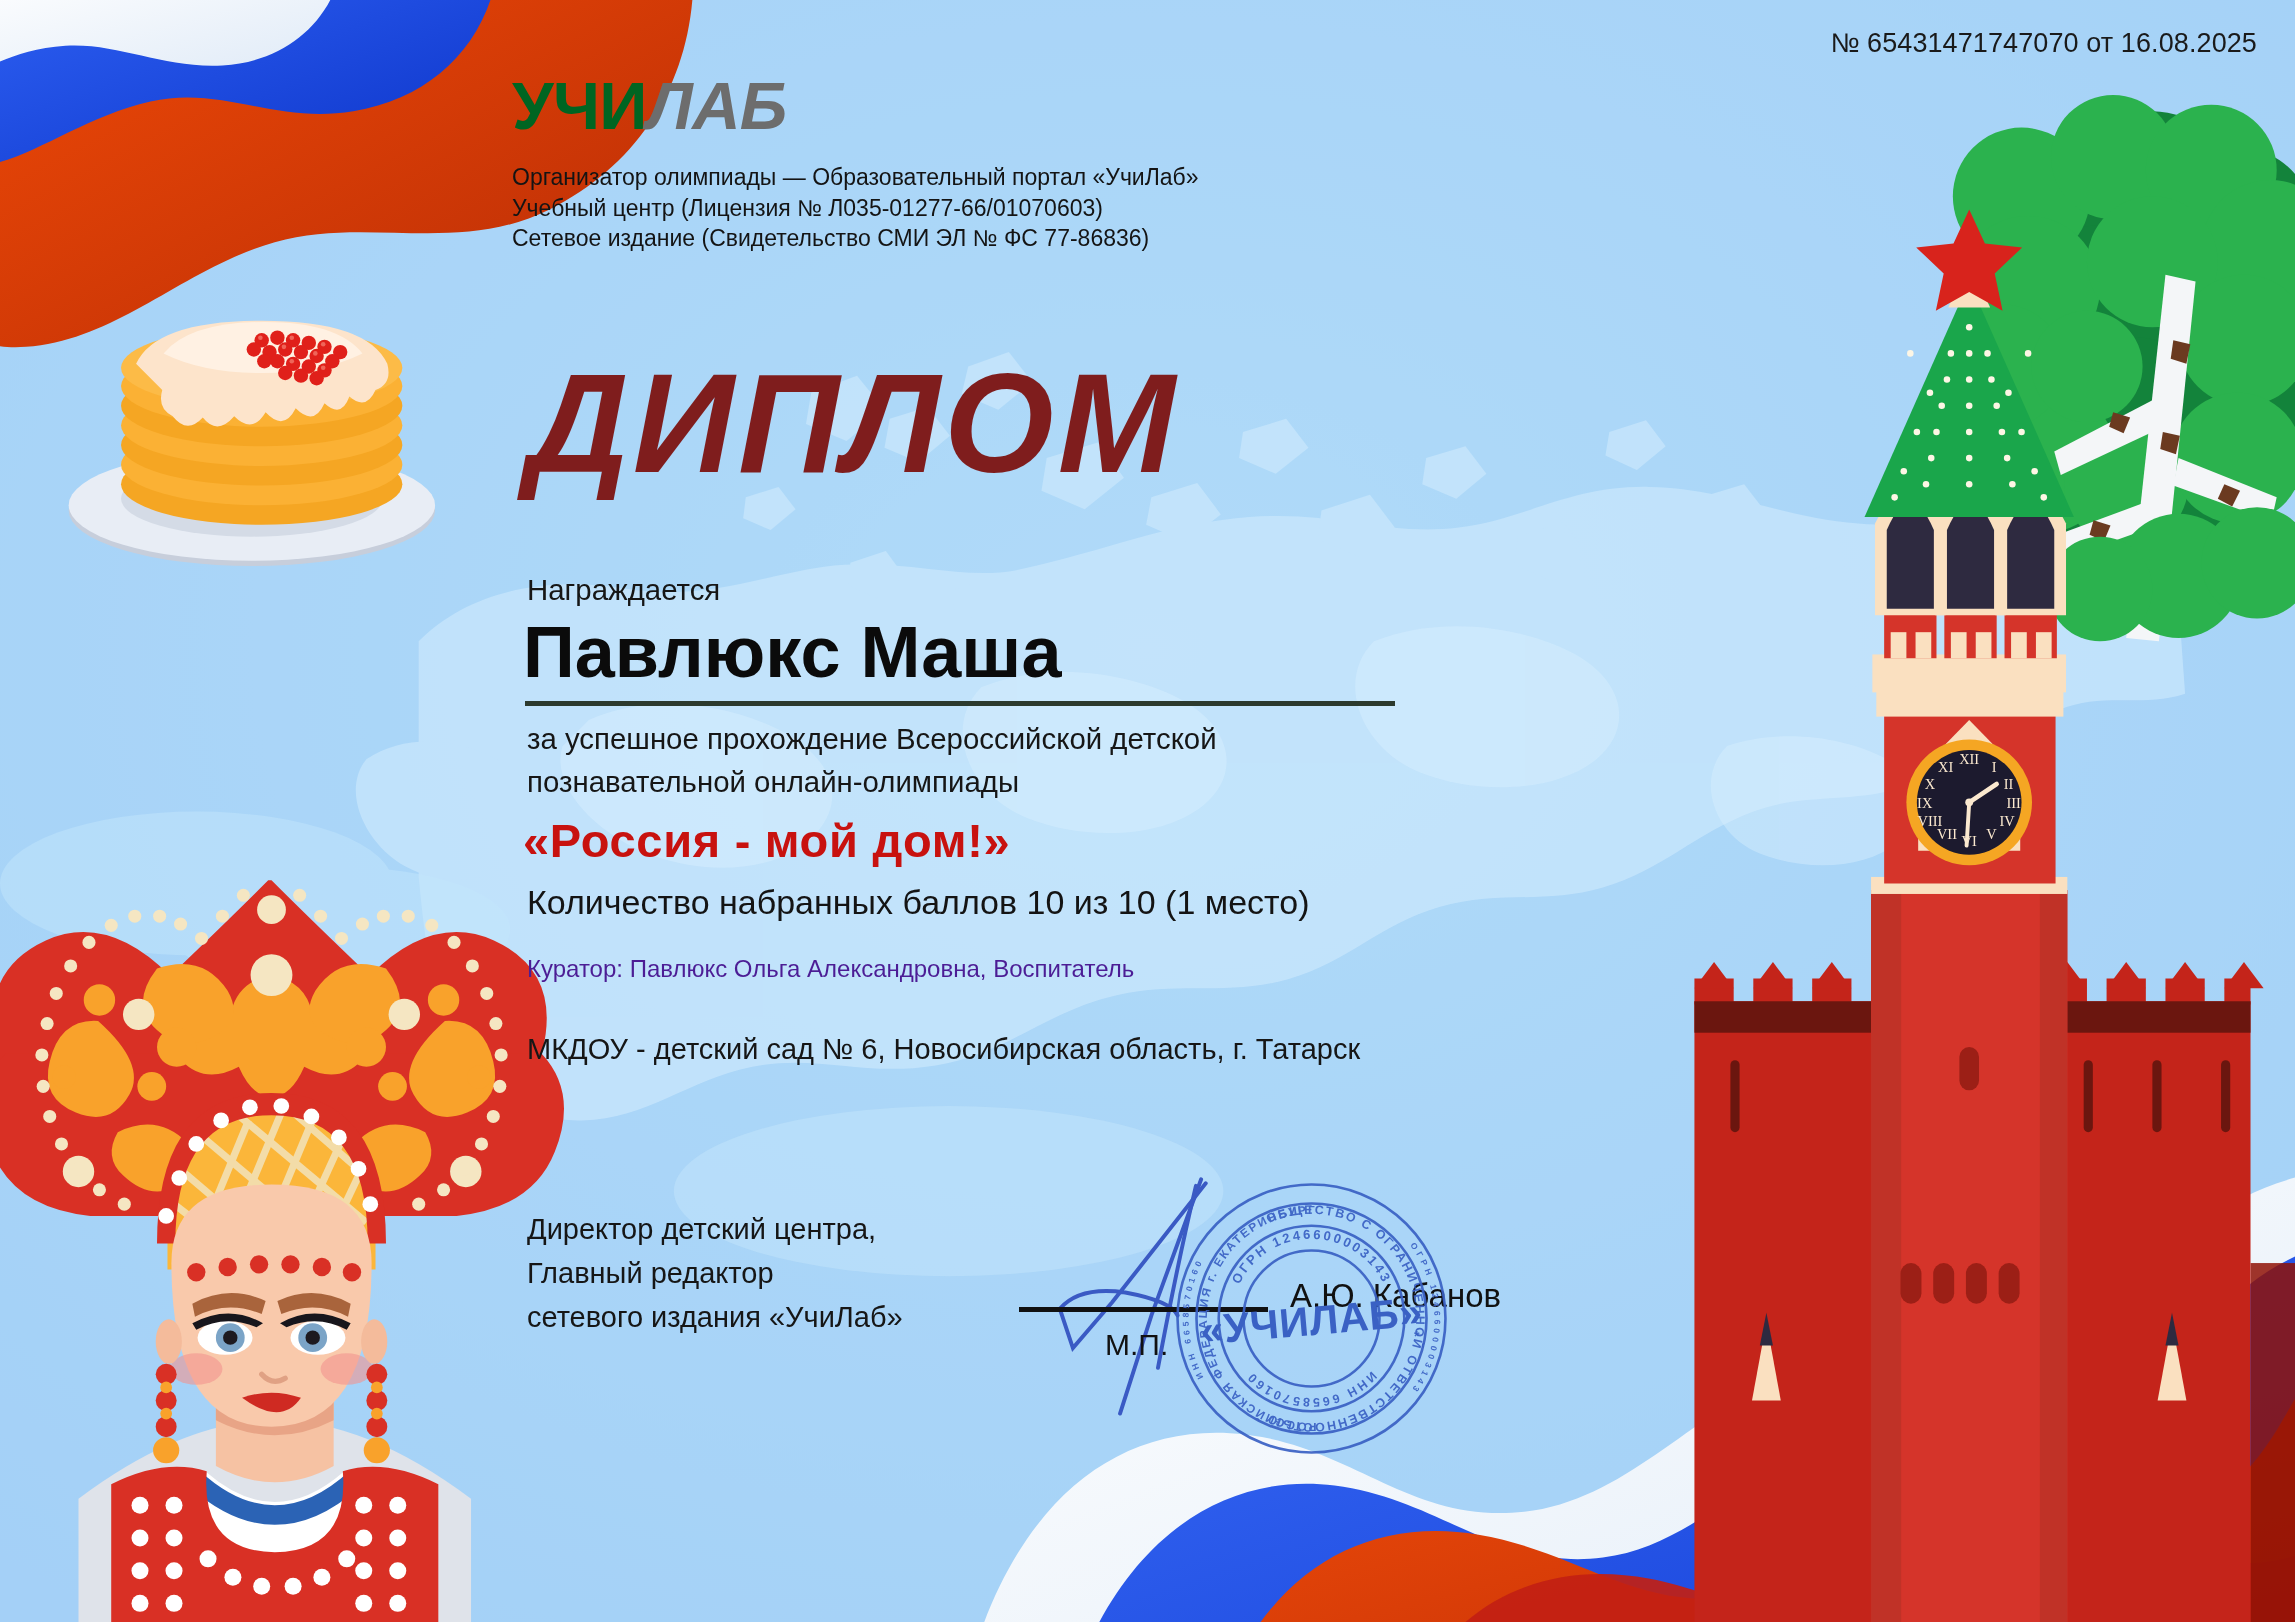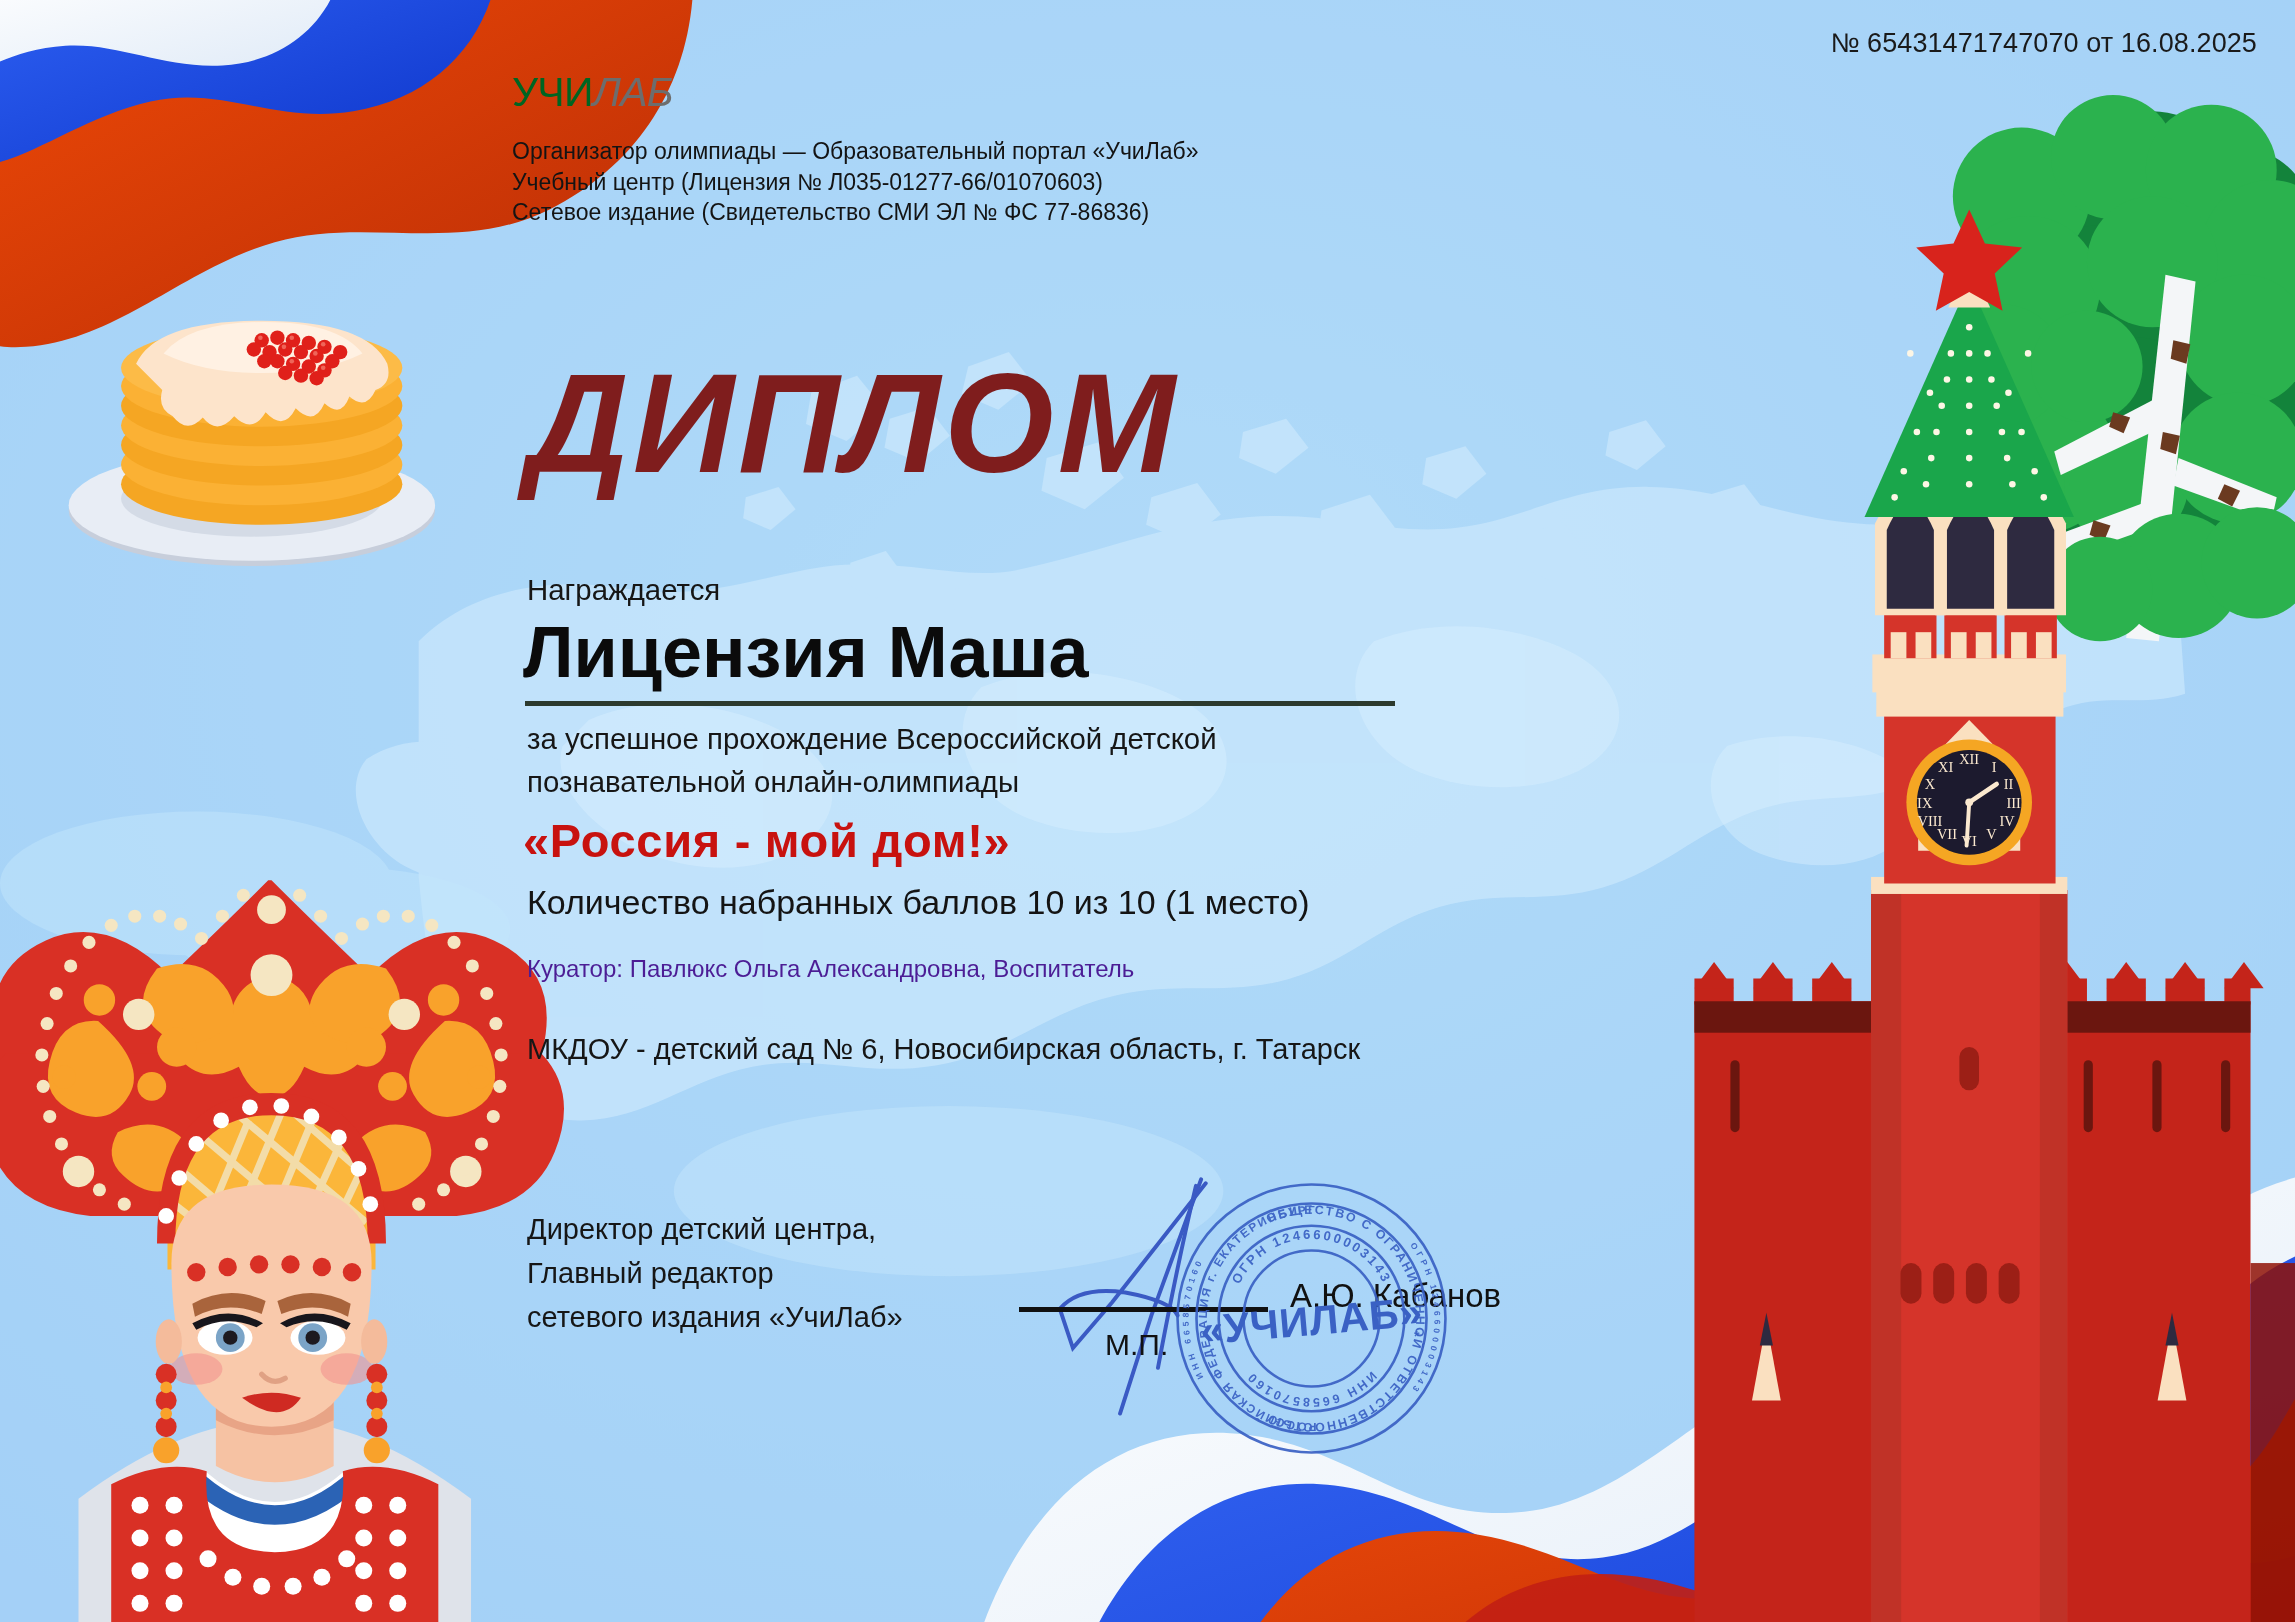--- a/index.html
+++ b/index.html
@@ -13,21 +13,21 @@
   .layer{position:absolute;inset:0;}
   svg.layer{width:2295px;height:1623px;display:block;}
 
   
   .doc-number{
     position:absolute;right:38px;top:27.5px;
     font-size:27px;color:#1a1a1a;letter-spacing:0.1px;white-space:nowrap;
   }
   .brand-block{position:absolute;left:512px;top:72px;}
   .brand-logo{
-    font-size:41px;font-weight:normal;letter-spacing:-0.7px;line-height:1;
+    font-size:67px;font-weight:bold;letter-spacing:-0.7px;line-height:1;
     font-style:italic;
   }
   .brand-logo .g1{color:#006522;font-style:normal;}
   .brand-logo .g2{color:#6d6d6d;}
   .brand-lines{margin-top:23px;}
   .brand-lines div{
     font-size:23px;color:#141414;line-height:1.33;white-space:nowrap;
   }
 
   .title-diplom{
@@ -658,21 +658,21 @@
     <div class="brand-lines">
       <div>Организатор олимпиады — Образовательный портал «УчиЛаб»</div>
       <div>Учебный центр (Лицензия № Л035-01277-66/01070603)</div>
       <div>Сетевое издание (Свидетельство СМИ ЭЛ № ФС 77-86836)</div>
     </div>
   </div>
 
   <div class="title-diplom">ДИПЛОМ</div>
 
   <div class="awarded-label">Награждается</div>
-  <div class="winner-name">Лицензия Маша</div>
+  <div class="winner-name">Павлюкс Маша</div>
   <div class="name-rule"></div>
 
   <div class="reason">
     <div>за успешное прохождение Всероссийской детской</div>
     <div>познавательной онлайн-олимпиады</div>
   </div>
 
   <div class="olymp-title">«Россия - мой дом!»</div>
   <div class="score-line">Количество набранных баллов 10 из 10 (1 место)</div>
   <div class="curator-line">Куратор: Павлюкс Ольга Александровна, Воспитатель</div>

